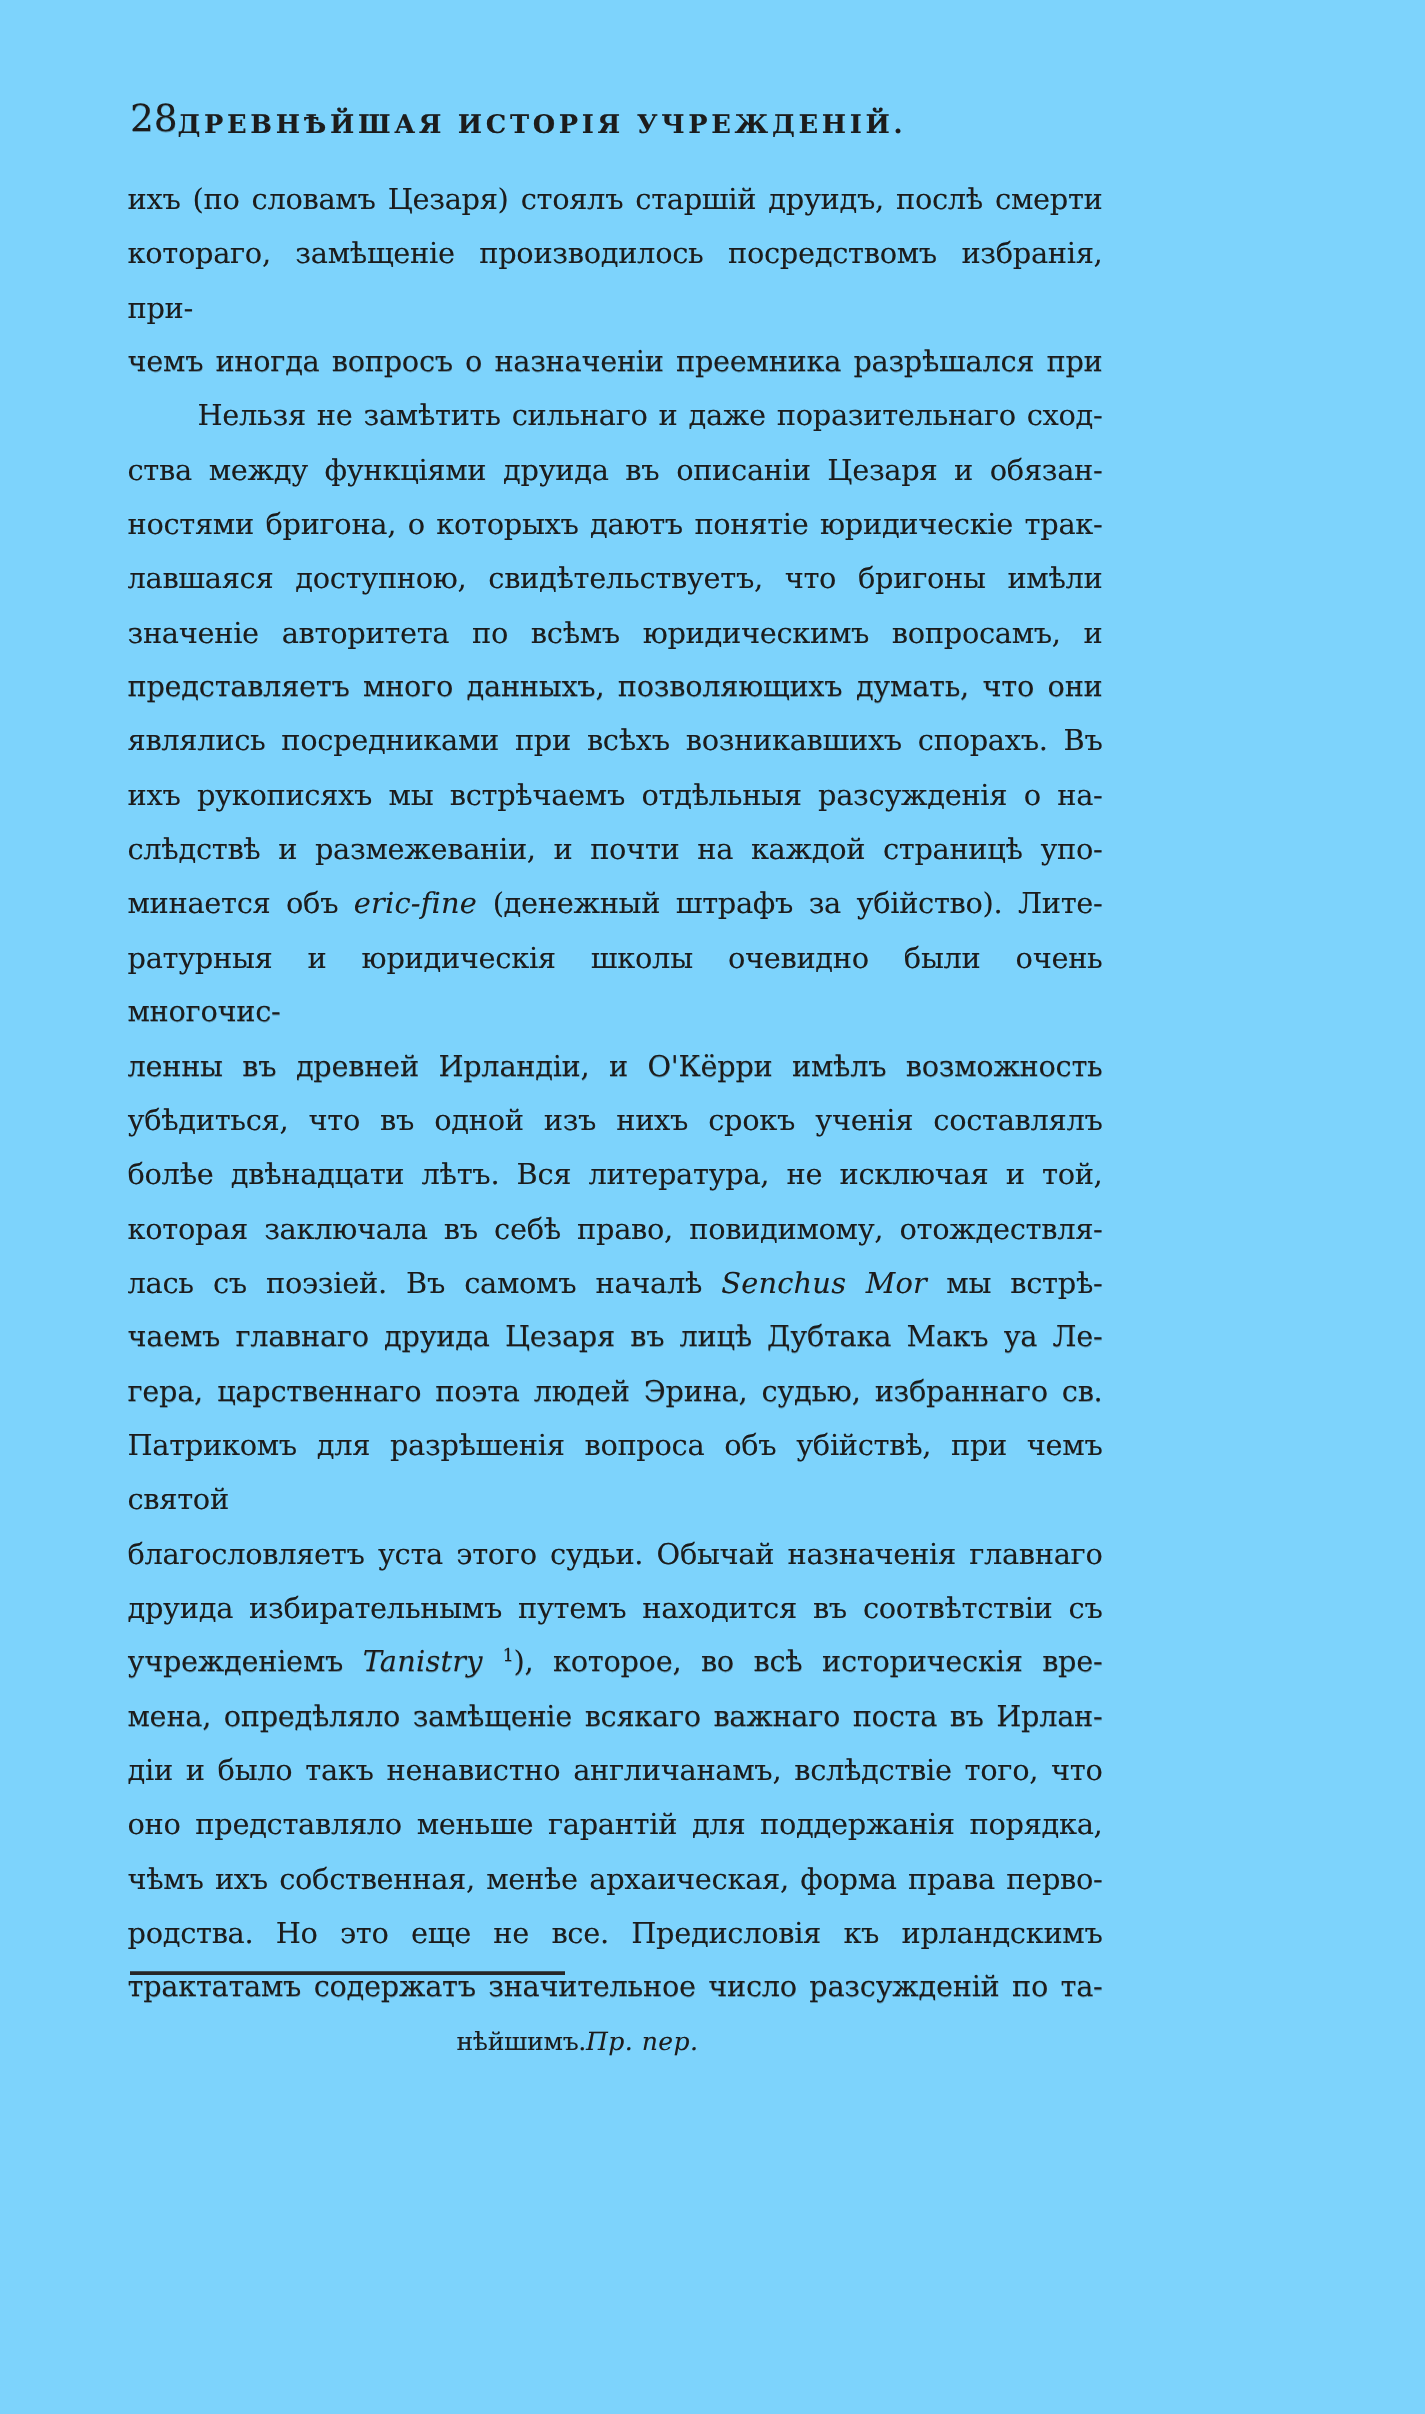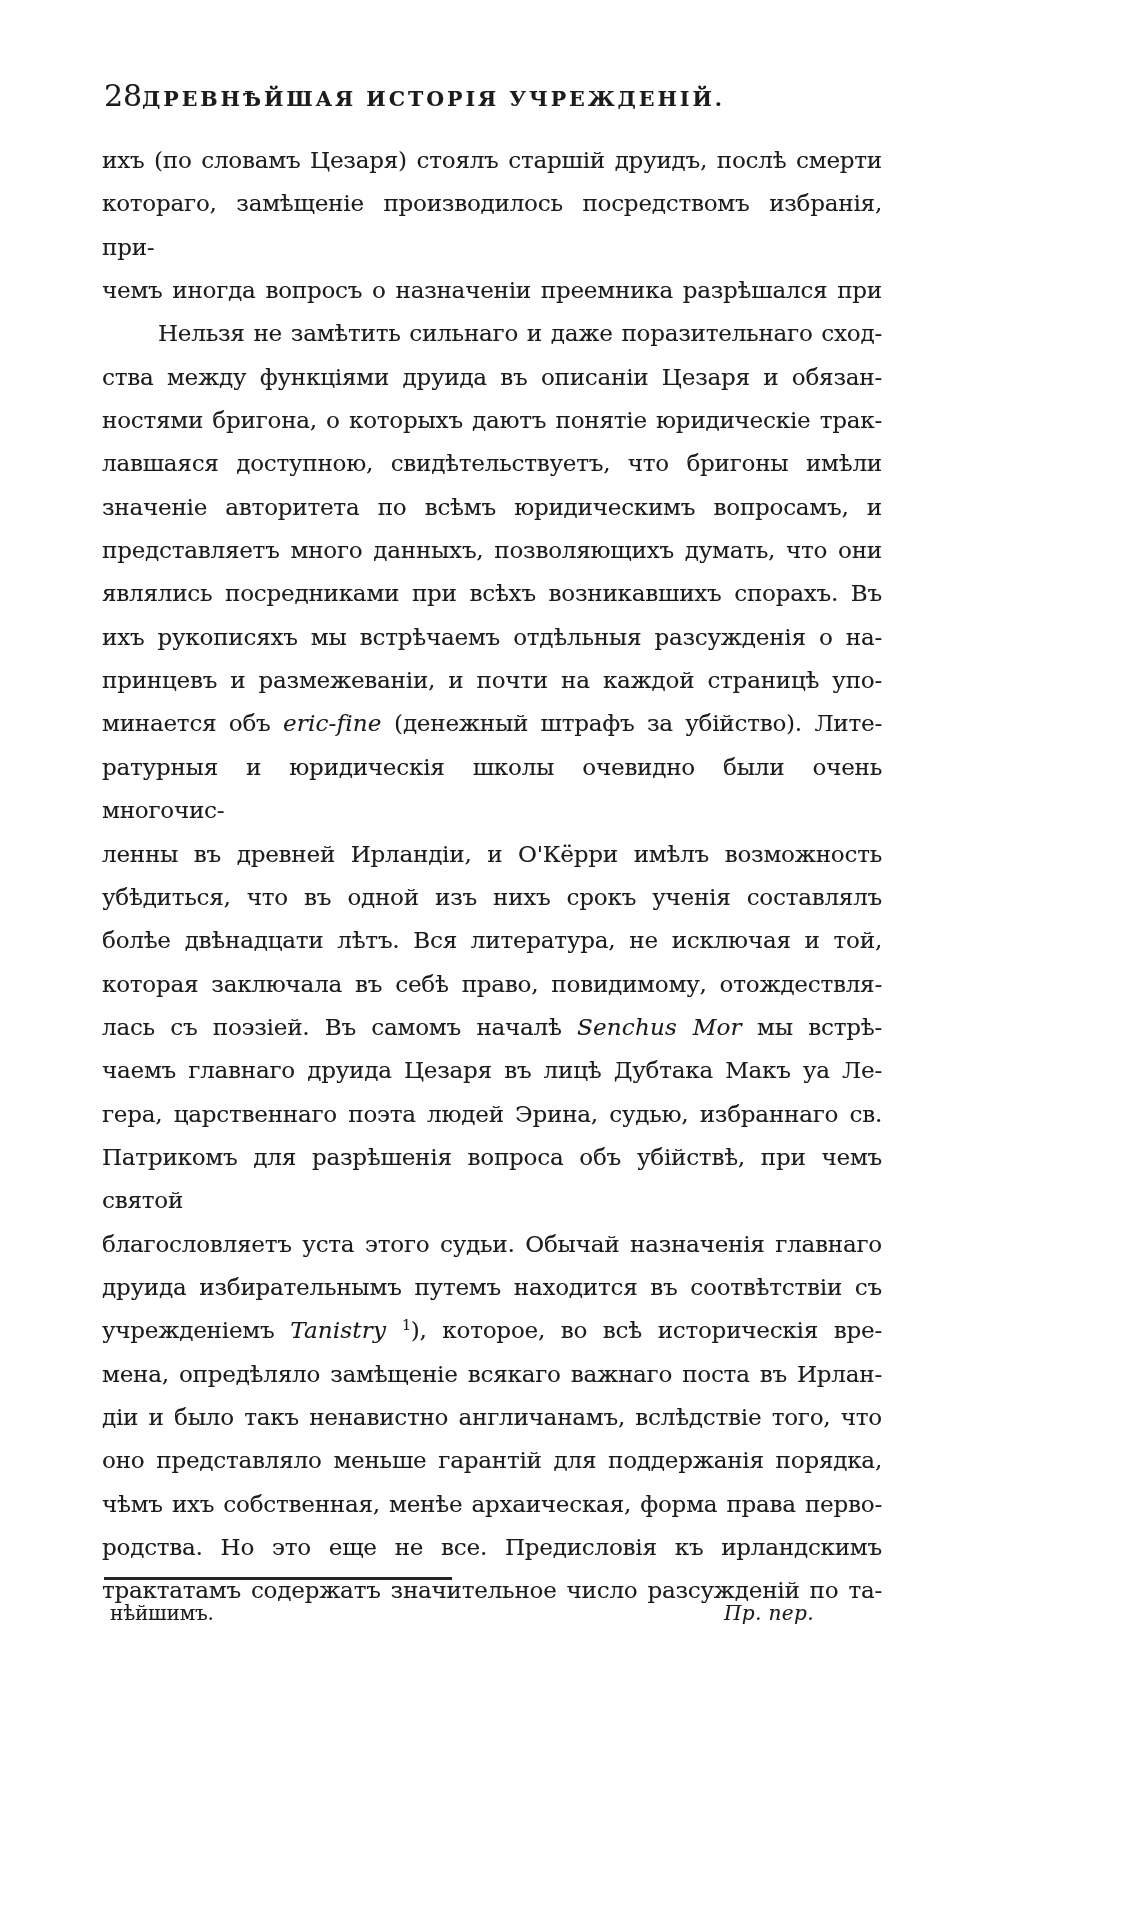--- a/index.html
+++ b/index.html
@@ -1,21 +1,21 @@
 <!DOCTYPE html>
 <html><head>
 <meta charset="utf-8">
 <style>
   html, body { margin: 0; padding: 0; background: #e8e8e4; }
   .page {
     position: relative;
     width: 1140px;
     height: 1931px;
     margin: 0 auto;
-    background: #ffffff;
+    background: #7dd3fc;
     color: #1c1c1c;
     font-family: "DejaVu Serif", "Liberation Serif", serif;
     overflow: hidden;
     text-shadow: 0.2px 0.2px 0 rgba(25,25,25,0.35);
   }
   
   .page-header { position: absolute; left: 102px; top: 76px; width: 780px; height: 44px; }
   .page-number { position: absolute; left: 2px; top: 2px; font-size: 30px; line-height: 36px; }
   .running-title {
     position: absolute; left: 40px; right: 0; top: 9px;
@@ -44,22 +44,22 @@
     position: absolute; left: 104px; top: 1577px;
     width: 348px; height: 3px; background: #262626;
   }
   .footnote {
     position: absolute; left: 110px; top: 1593px; width: 762px;
     font-size: 20px; letter-spacing: -0.2px;
   }
   .footnote .line { line-height: 40px; }
   .footnote .line.indent { text-indent: 22px; }
   .fn-last {
-    display: flex; justify-content: space-between;
-    line-height: 40px; padding-right: 58px;
+    display: flex; justify-content: center;
+    line-height: 40px; padding-right: 58px; margin-top: 20px;
   }
   .fn-last .sig { font-style: italic; letter-spacing: 0.4px; }
 </style>
 </head>
 <body>
 
 <div class="page">
 
   <header class="page-header">
     <span class="page-number">28</span>
@@ -74,21 +74,21 @@
       </div>
       <div class="paragraph">
         <div class="line indent">Нельзя не замѣтить сильнаго и даже поразительнаго сход-</div>
         <div class="line">ства между функціями друида въ описаніи Цезаря и обязан-</div>
         <div class="line">ностями бригона, о которыхъ даютъ понятіе юридическіе трак-</div>
         <div class="line">лавшаяся доступною, свидѣтельствуетъ, что бригоны имѣли</div>
         <div class="line">значеніе авторитета по всѣмъ юридическимъ вопросамъ, и</div>
         <div class="line">представляетъ много данныхъ, позволяющихъ думать, что они</div>
         <div class="line">являлись посредниками при всѣхъ возникавшихъ спорахъ. Въ</div>
         <div class="line">ихъ рукописяхъ мы встрѣчаемъ отдѣльныя разсужденія о на-</div>
-        <div class="line">принцевъ и размежеваніи, и почти на каждой страницѣ упо-</div>
+        <div class="line">слѣдствѣ и размежеваніи, и почти на каждой страницѣ упо-</div>
         <div class="line">минается объ <i>eric-fine</i> (денежный штрафъ за убійство). Лите-</div>
         <div class="line">ратурныя и юридическія школы очевидно были очень многочис-</div>
         <div class="line">ленны въ древней Ирландіи, и О'Кёрри имѣлъ возможность</div>
         <div class="line">убѣдиться, что въ одной изъ нихъ срокъ ученія составлялъ</div>
         <div class="line">болѣе двѣнадцати лѣтъ. Вся литература, не исключая и той,</div>
         <div class="line">которая заключала въ себѣ право, повидимому, отождествля-</div>
         <div class="line">лась съ поэзіей. Въ самомъ началѣ <i>Senchus Mor</i> мы встрѣ-</div>
         <div class="line">чаемъ главнаго друида Цезаря въ лицѣ Дубтака Макъ уа Ле-</div>
         <div class="line">гера, царственнаго поэта людей Эрина, судью, избраннаго св.</div>
         <div class="line">Патрикомъ для разрѣшенія вопроса объ убійствѣ, при чемъ святой</div>

